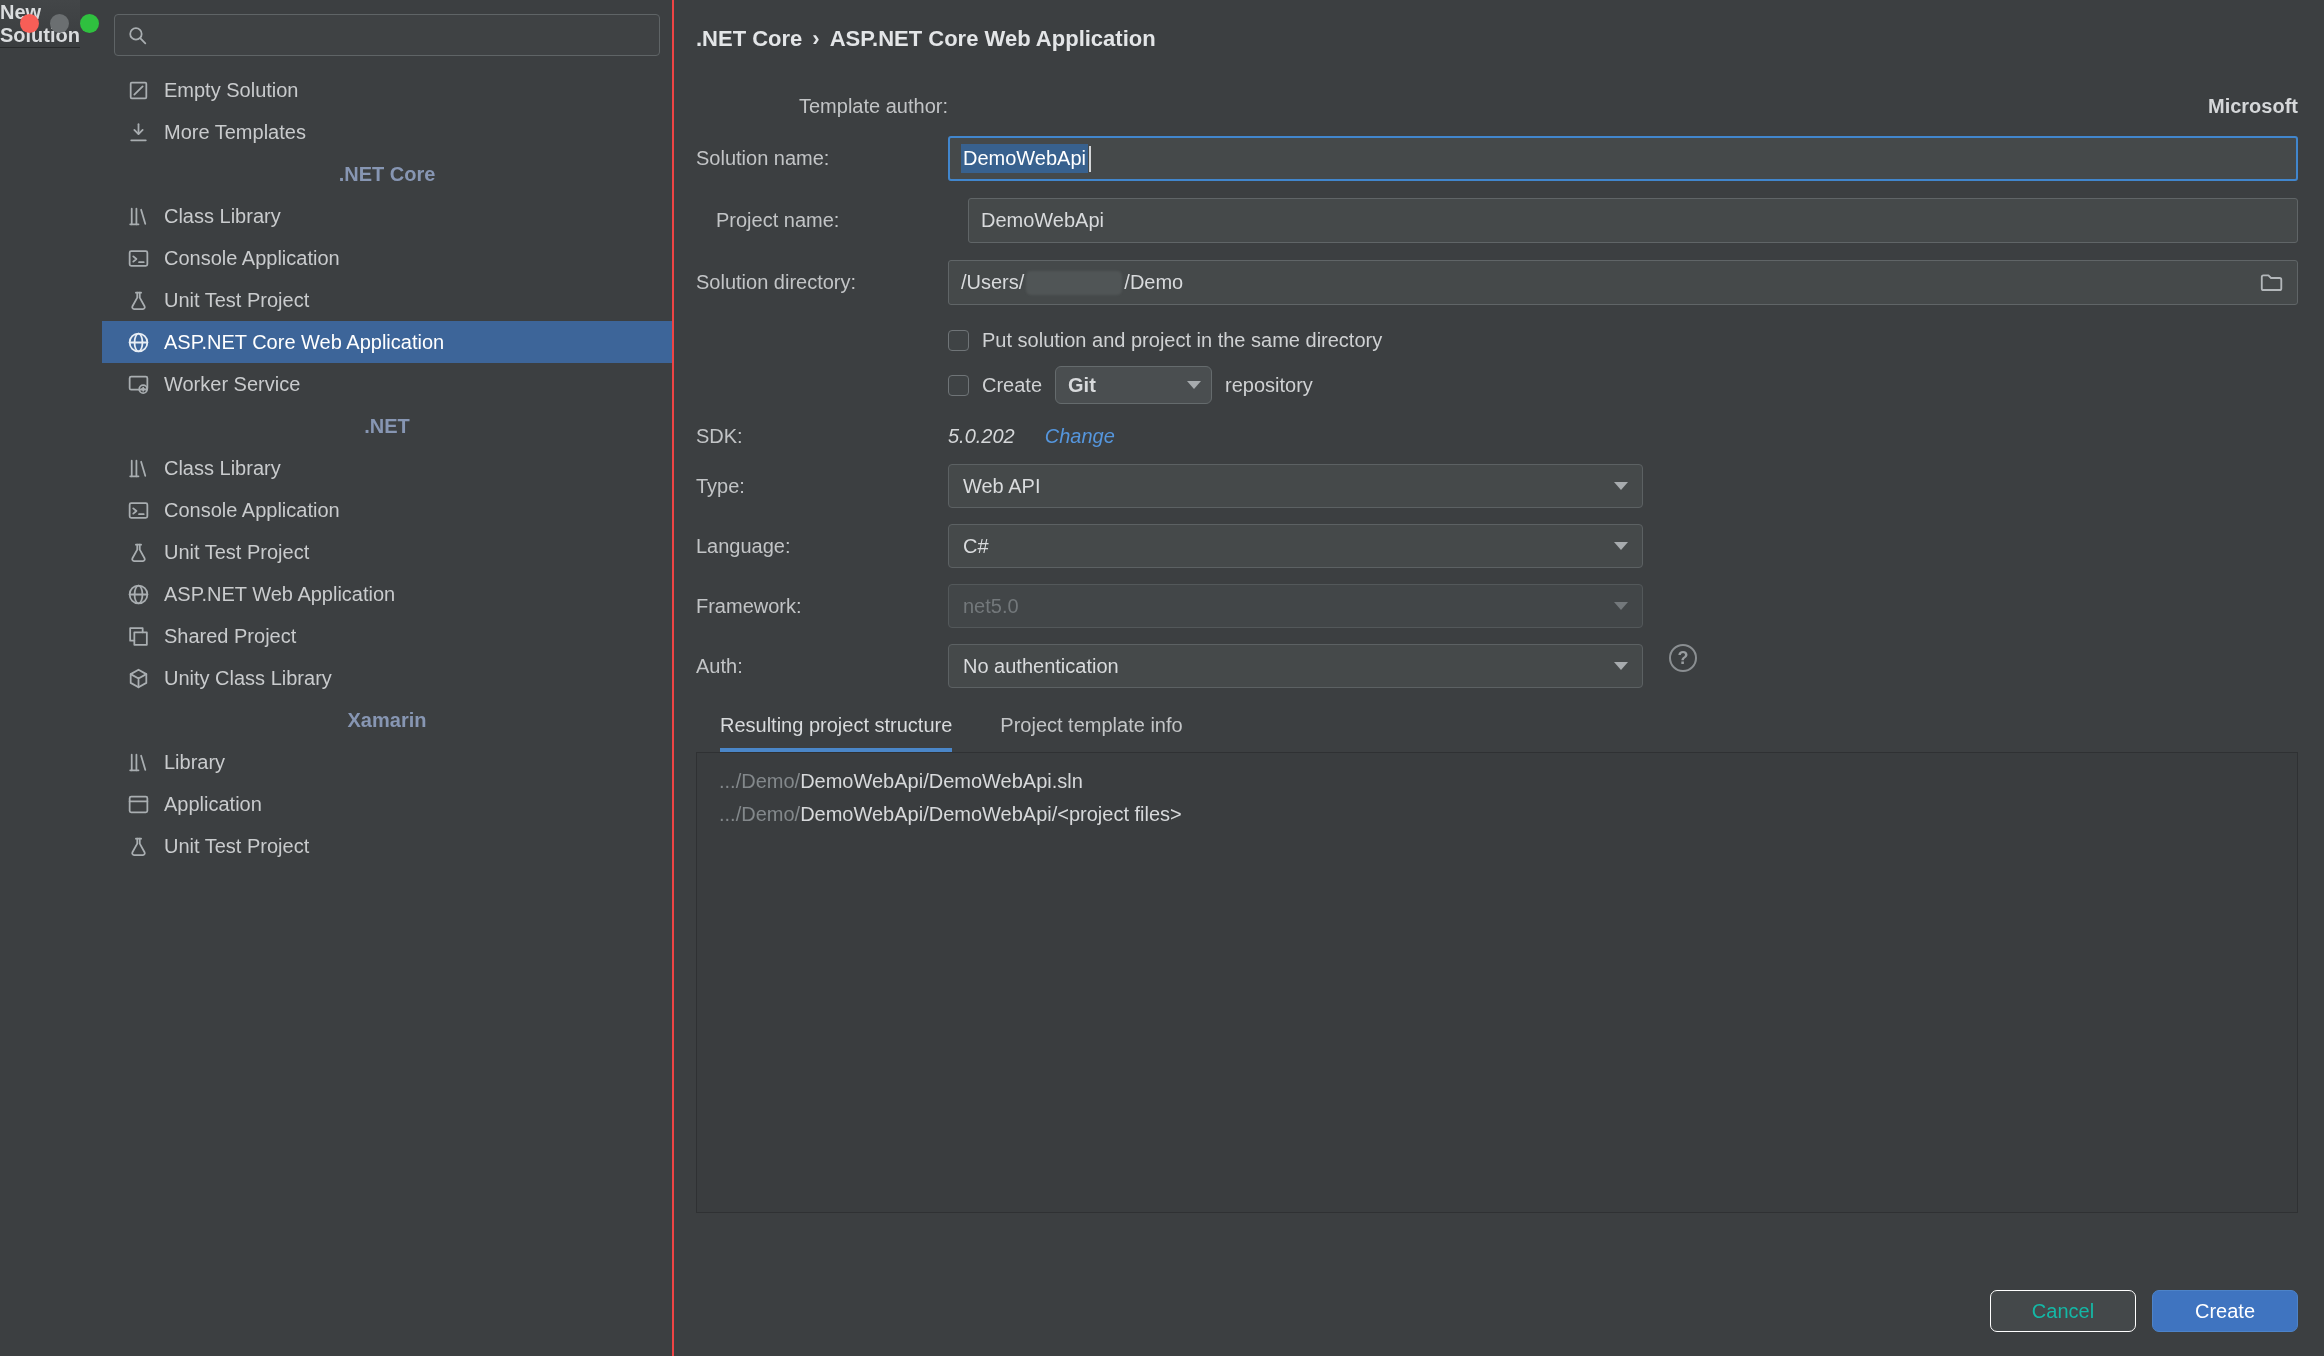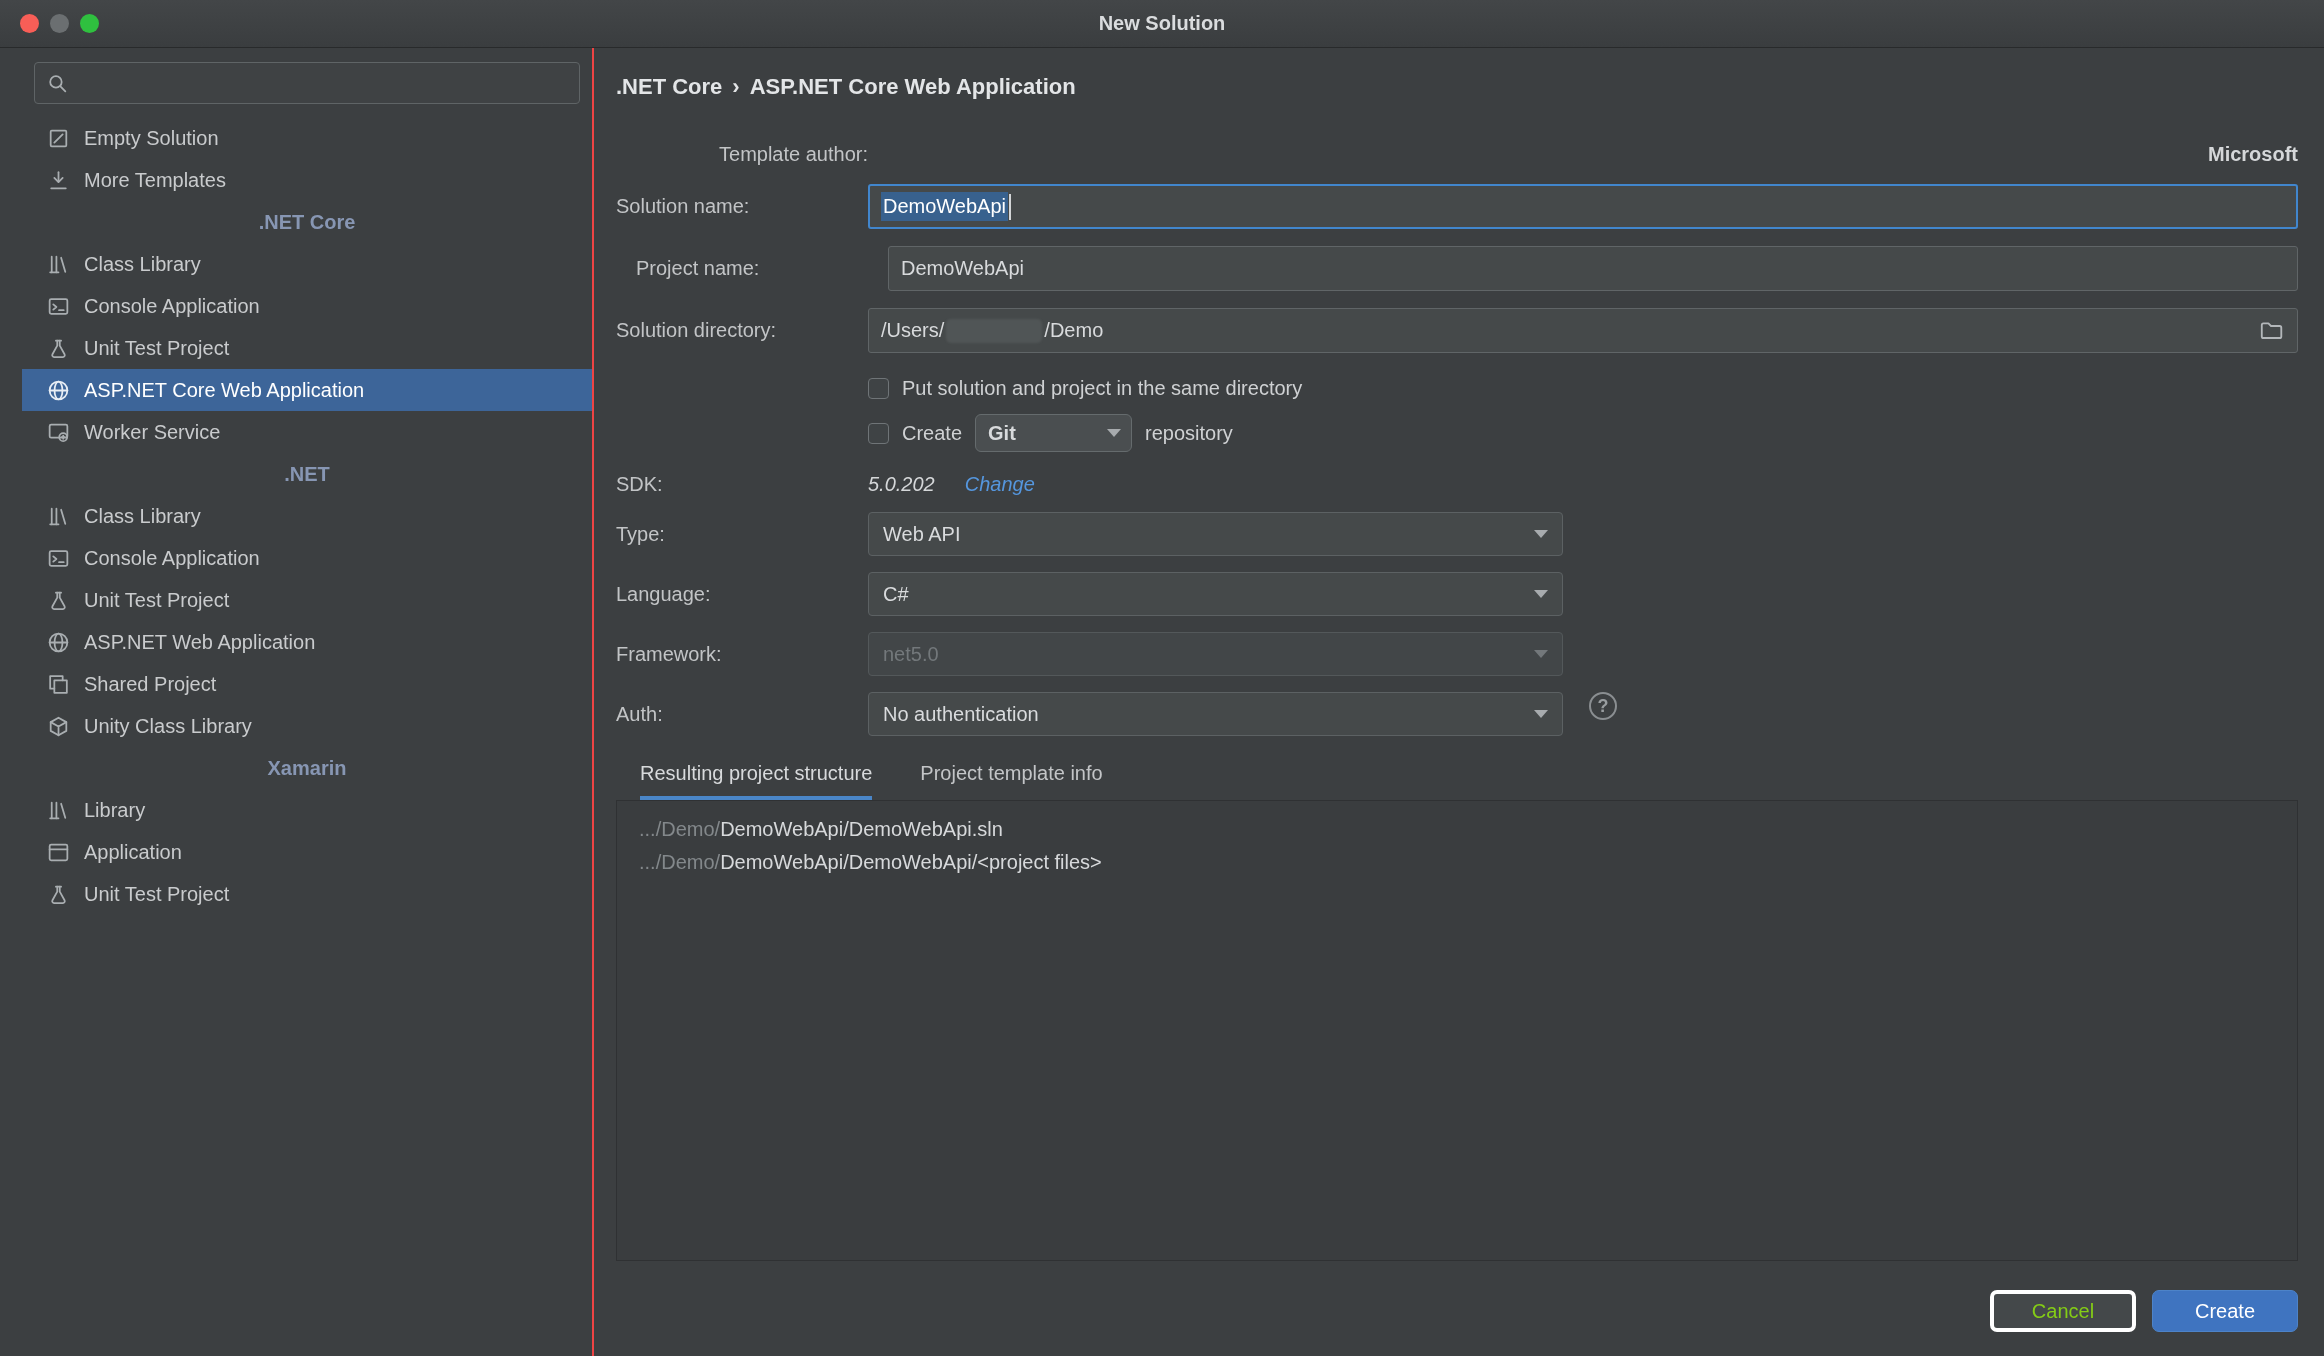--- a/index.html
+++ b/index.html
@@ -2,21 +2,21 @@
 <html><head>
 <meta charset="utf-8">
 <style>
   * { margin:0; padding:0; box-sizing:border-box; }
   html,body { width:2324px; height:1356px; overflow:hidden; }
   body {
     font-family:"Liberation Sans", sans-serif;
     background:#3c3f41; color:#c7c9cb;
     -webkit-font-smoothing:antialiased;
   }
-  .window { width:2324px; height:1356px; display:flex; flex-direction:column; }
+  .window { width:2324px; height:1356px; display:flex; flex-direction:row; }
 
   
   .titlebar {
     height:48px; flex:0 0 48px;
     background:linear-gradient(#434648,#3a3d3f);
     border-bottom:1px solid #282a2b;
     display:flex; align-items:center; justify-content:center;
     position:relative;
   }
   .lights { position:absolute; left:20px; top:0; bottom:0; display:flex; align-items:center; gap:11px; }
@@ -146,21 +146,21 @@
   }
   .muted { color:#83888b; }
   .emph { color:#d7d9db; }
 
   .footer { margin-top:auto; display:flex; justify-content:flex-end; gap:16px; padding:0 0 24px 0; }
   .btn {
     height:42px; min-width:146px; border-radius:7px;
     display:flex; align-items:center; justify-content:center;
     font-size:20px; font-family:inherit; cursor:default;
   }
-  .btn.cancel { background:#44484a; border:4px solid #ffffff; color:#84cc16; }
+  .btn.cancel { background:#44484a; border:1px solid #ffffff; color:#14b8a6; }
   .btn.primary { background:#3f74c0; border:1px solid #4d83c8; color:#ffffff; }
 
   .symbols { position:absolute; width:0; height:0; overflow:hidden; }
 </style>
 </head>
 <body>
 
 <svg class="symbols" xmlns="http://www.w3.org/2000/svg">
   <symbol id="i-sol" viewBox="0 0 24 24">
       <rect x="4.5" y="4.5" width="15" height="15" rx="1"></rect>

